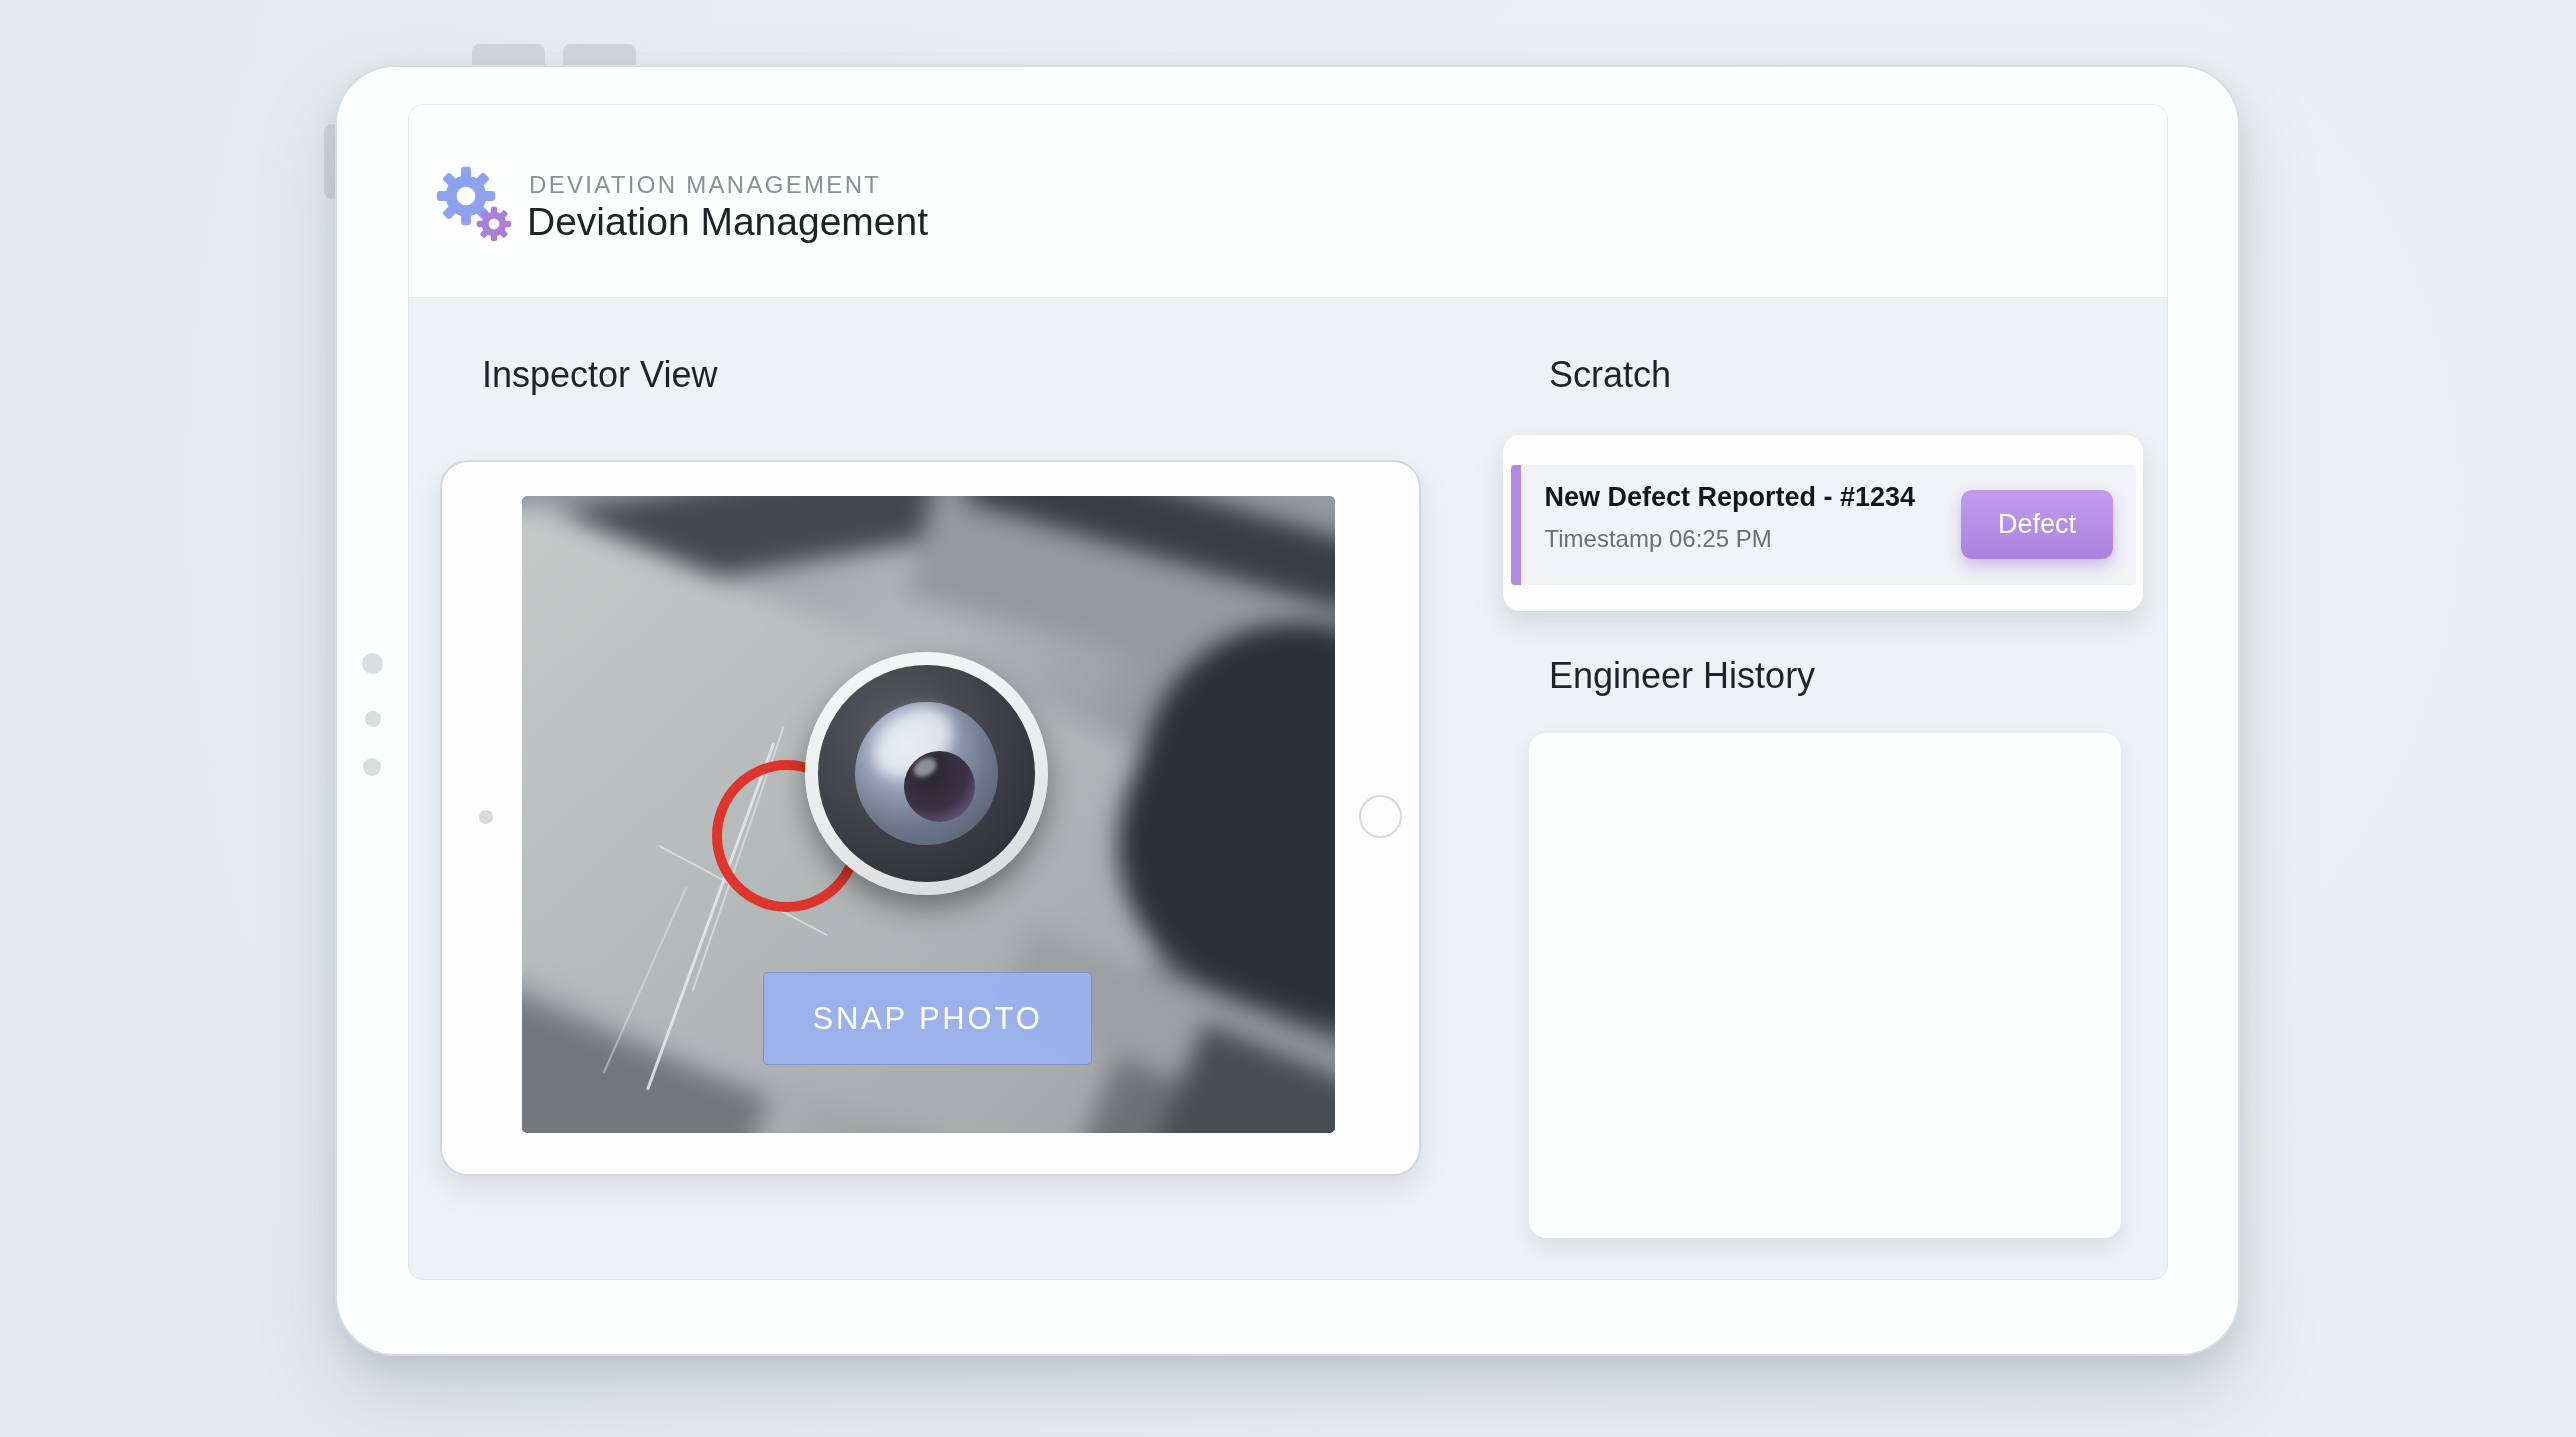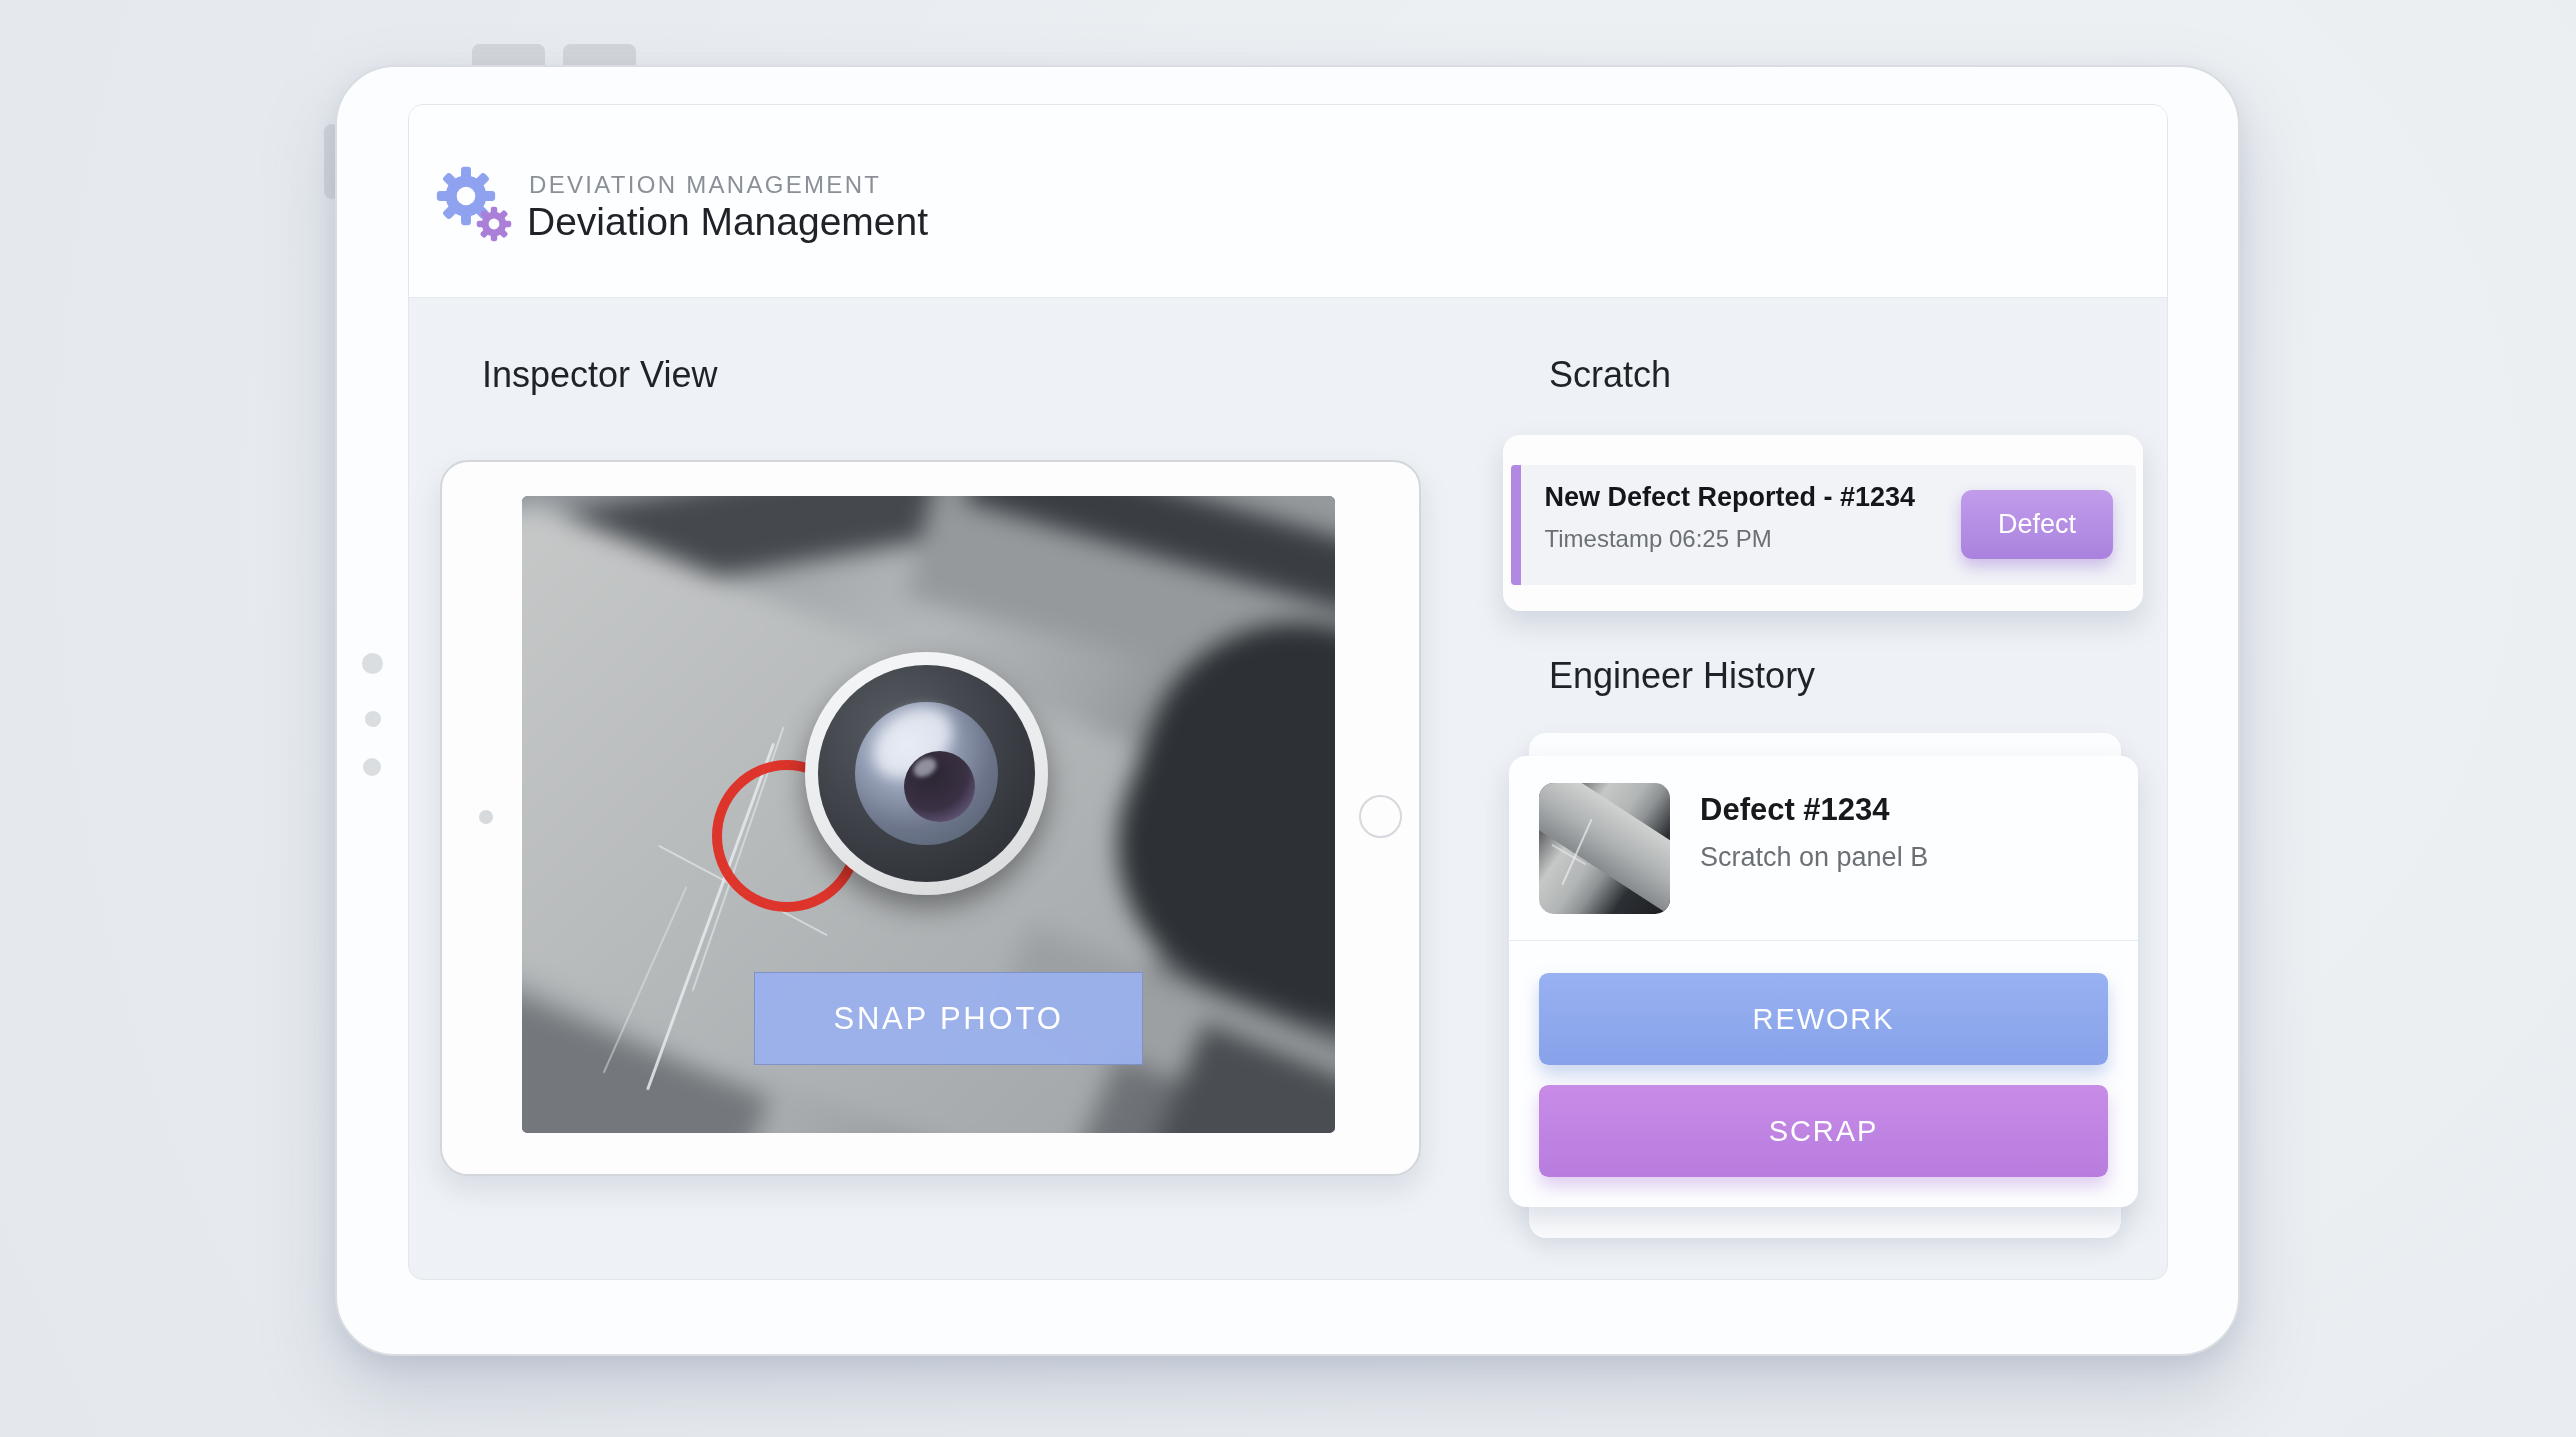--- a/index.html
+++ b/index.html
@@ -75,21 +75,21 @@
              background:radial-gradient(circle at 36% 30%,#565a61 0%,#3b3f45 55%,#26292e 100%);}
   .lens-glass{position:absolute;left:37px;top:37px;right:37px;bottom:37px;border-radius:50%;
               background:radial-gradient(circle at 36% 30%,#cdd4e2 0%,#9aa4ba 30%,#6b7489 62%,#49516278 100%),
                          radial-gradient(circle at 30% 75%,#5e7480 0%,#55606f 60%,#4a5263 100%);}
   .lens-hl{position:absolute;left:15px;top:11.2px;width:86px;height:60px;border-radius:50%;
            background:rgba(238,242,250,.78);filter:blur(6.6px);transform:rotate(-35deg);}
   .aperture{position:absolute;left:49px;top:49px;width:71px;height:71px;border-radius:50%;
             background:radial-gradient(circle at 38% 32%,#2b2532 0%,#3a3144 55%,#6b5d83 86%,#8d7fa6 100%);}
   .ap-hl{position:absolute;left:9.4px;top:7.5px;width:24px;height:17px;border-radius:50%;
          background:rgba(222,228,242,.55);filter:blur(1.9px);transform:rotate(-30deg);}
-  .snap-btn{position:absolute;left:232px;top:476px;width:389px;height:93px;border-radius:0;
+  .snap-btn{position:absolute;left:241px;top:476px;width:329px;height:93px;border-radius:5px;
             background:rgba(154,177,239,.92);border:1.9px solid rgba(62,76,120,.30);
             color:#ffffff;font-size:31px;letter-spacing:2.8px;font-weight:400;
             display:flex;align-items:center;justify-content:center;cursor:pointer;}
 
   
   .alert-card{position:absolute;left:1094px;top:330px;width:640px;height:176px;border-radius:17px;
               background:#fdfdfe;box-shadow:0 13px 26px rgba(138,148,172,.28);padding-left:9px;}
   .alert-inner{position:absolute;left:7.5px;top:30px;width:625px;height:120px;background:#f1f3f7;border-radius:3.7px;}
   .alert-stripe{position:absolute;left:0;top:0;width:10.3px;height:120px;background:#b289e2;
                 border-radius:3.7px 0 0 3.7px;}
@@ -214,29 +214,17 @@
           <div class="alert-title">New Defect Reported - #1234</div>
           <div class="alert-time">Timestamp 06:25 PM</div>
           <div class="history-btn">Defect</div>
         </div>
       </div>
 
       <div class="section-h h-engineer">Engineer History</div>
 
       <div class="stack-back"></div>
 
-      <div class="action-card">
-        <div class="thumb">
-          <div class="thumb-bar"></div>
-          <div class="thumb-sc1"></div>
-          <div class="thumb-sc2"></div>
-        </div>
-        <div class="defect-title">Defect #1234</div>
-        <div class="defect-sub">Scratch on panel B</div>
-        <div class="card-divider"></div>
-        <div class="action-btn rework-btn">REWORK</div>
-        <div class="action-btn scrap-btn">SCRAP</div>
-      </div>
 
     </div>
   </div>
 </div>
 
 
 </body></html>

